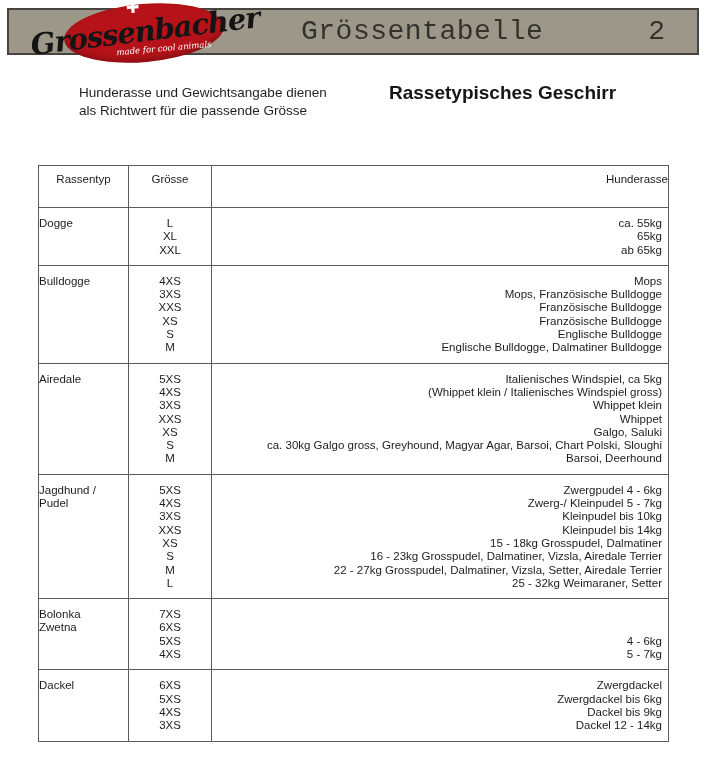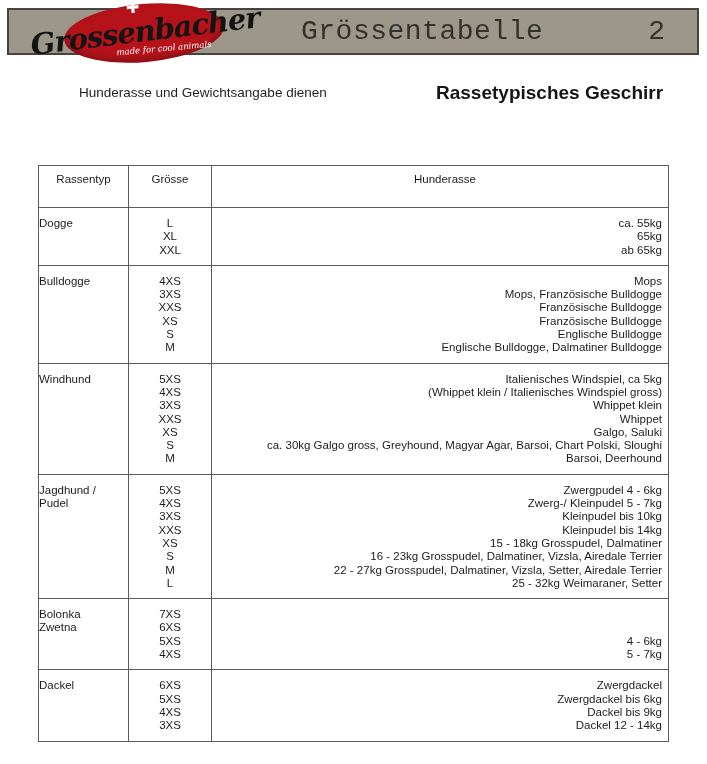--- a/index.html
+++ b/index.html
@@ -47,36 +47,36 @@
     transform:rotate(-5deg); z-index:5; white-space:nowrap;
   }
 
   
   .intro-note {
     position:absolute; left:38px; top:84px;
     font-size:13.5px; line-height:17.5px; color:#1f1f1f;margin-left:41px;
   }
   .intro-heading {
     position:absolute; left:389px; top:82px;
-    font-size:19px; font-weight:bold; color:#161616;margin-left:47px;
+    font-size:19px; font-weight:bold; color:#161616;
   }
 
   
   .size-table {
     position:absolute; left:38px; top:165px; width:630px;
     border-collapse:collapse; table-layout:fixed;
     font-size:11.5px; color:#1c1c1c;border-radius:7px;
   }
   .size-table th, .size-table td { border:1px solid #5c5c5c; }
   .size-table { border:1px solid #454545; }
   .size-table th {
     height:42px; vertical-align:top; padding-top:7px;
     font-weight:normal; font-size:11.5px; text-align:center;
   }
-  .size-table th.h-desc { text-align:center; padding-left:10px; }
+  .size-table th.h-desc { text-align:right; padding-left:10px; }
   .size-table td {
     vertical-align:top; padding:9px 0 8px;
     line-height:13.3px; white-space:pre-line;
   }
   .c-type { text-align:left; }
   .c-size { text-align:center; }
   .c-desc { text-align:right; padding-left:10px !important; padding-right:6px !important; }
 </style>
 </head>
 <body>
@@ -90,20 +90,21 @@
 
   <div class="logo">
     <div class="logo-oval"></div>
     <span class="swiss-cross">✚</span>
     <div class="logo-brand">Grossenbacher</div>
     <div class="logo-tagline">made for cool animals</div>
   </div>
 
   <div class="intro-note">
     <div>Hunderasse und Gewichtsangabe dienen</div>
+    <div>als Richtwert für die passende Grösse</div>
   </div>
 
   <div class="intro-heading">Rassetypisches Geschirr</div>
 
   <table class="size-table">
     <colgroup>
       <col style="width:90px">
       <col style="width:83px">
       <col style="width:457px">
     </colgroup>
@@ -133,21 +134,21 @@
 S
 M</td>
           <td class="c-desc">Mops
 Mops, Französische Bulldogge
 Französische Bulldogge
 Französische Bulldogge
 Englische Bulldogge
 Englische Bulldogge, Dalmatiner Bulldogge</td>
         </tr>
         <tr>
-          <td class="c-type">Windhund</td>
+          <td class="c-type">Airedale</td>
           <td class="c-size">5XS
 4XS
 3XS
 XXS
 XS
 S
 M</td>
           <td class="c-desc">Italienisches Windspiel, ca 5kg
 (Whippet klein / Italienisches Windspiel gross)
 Whippet klein

